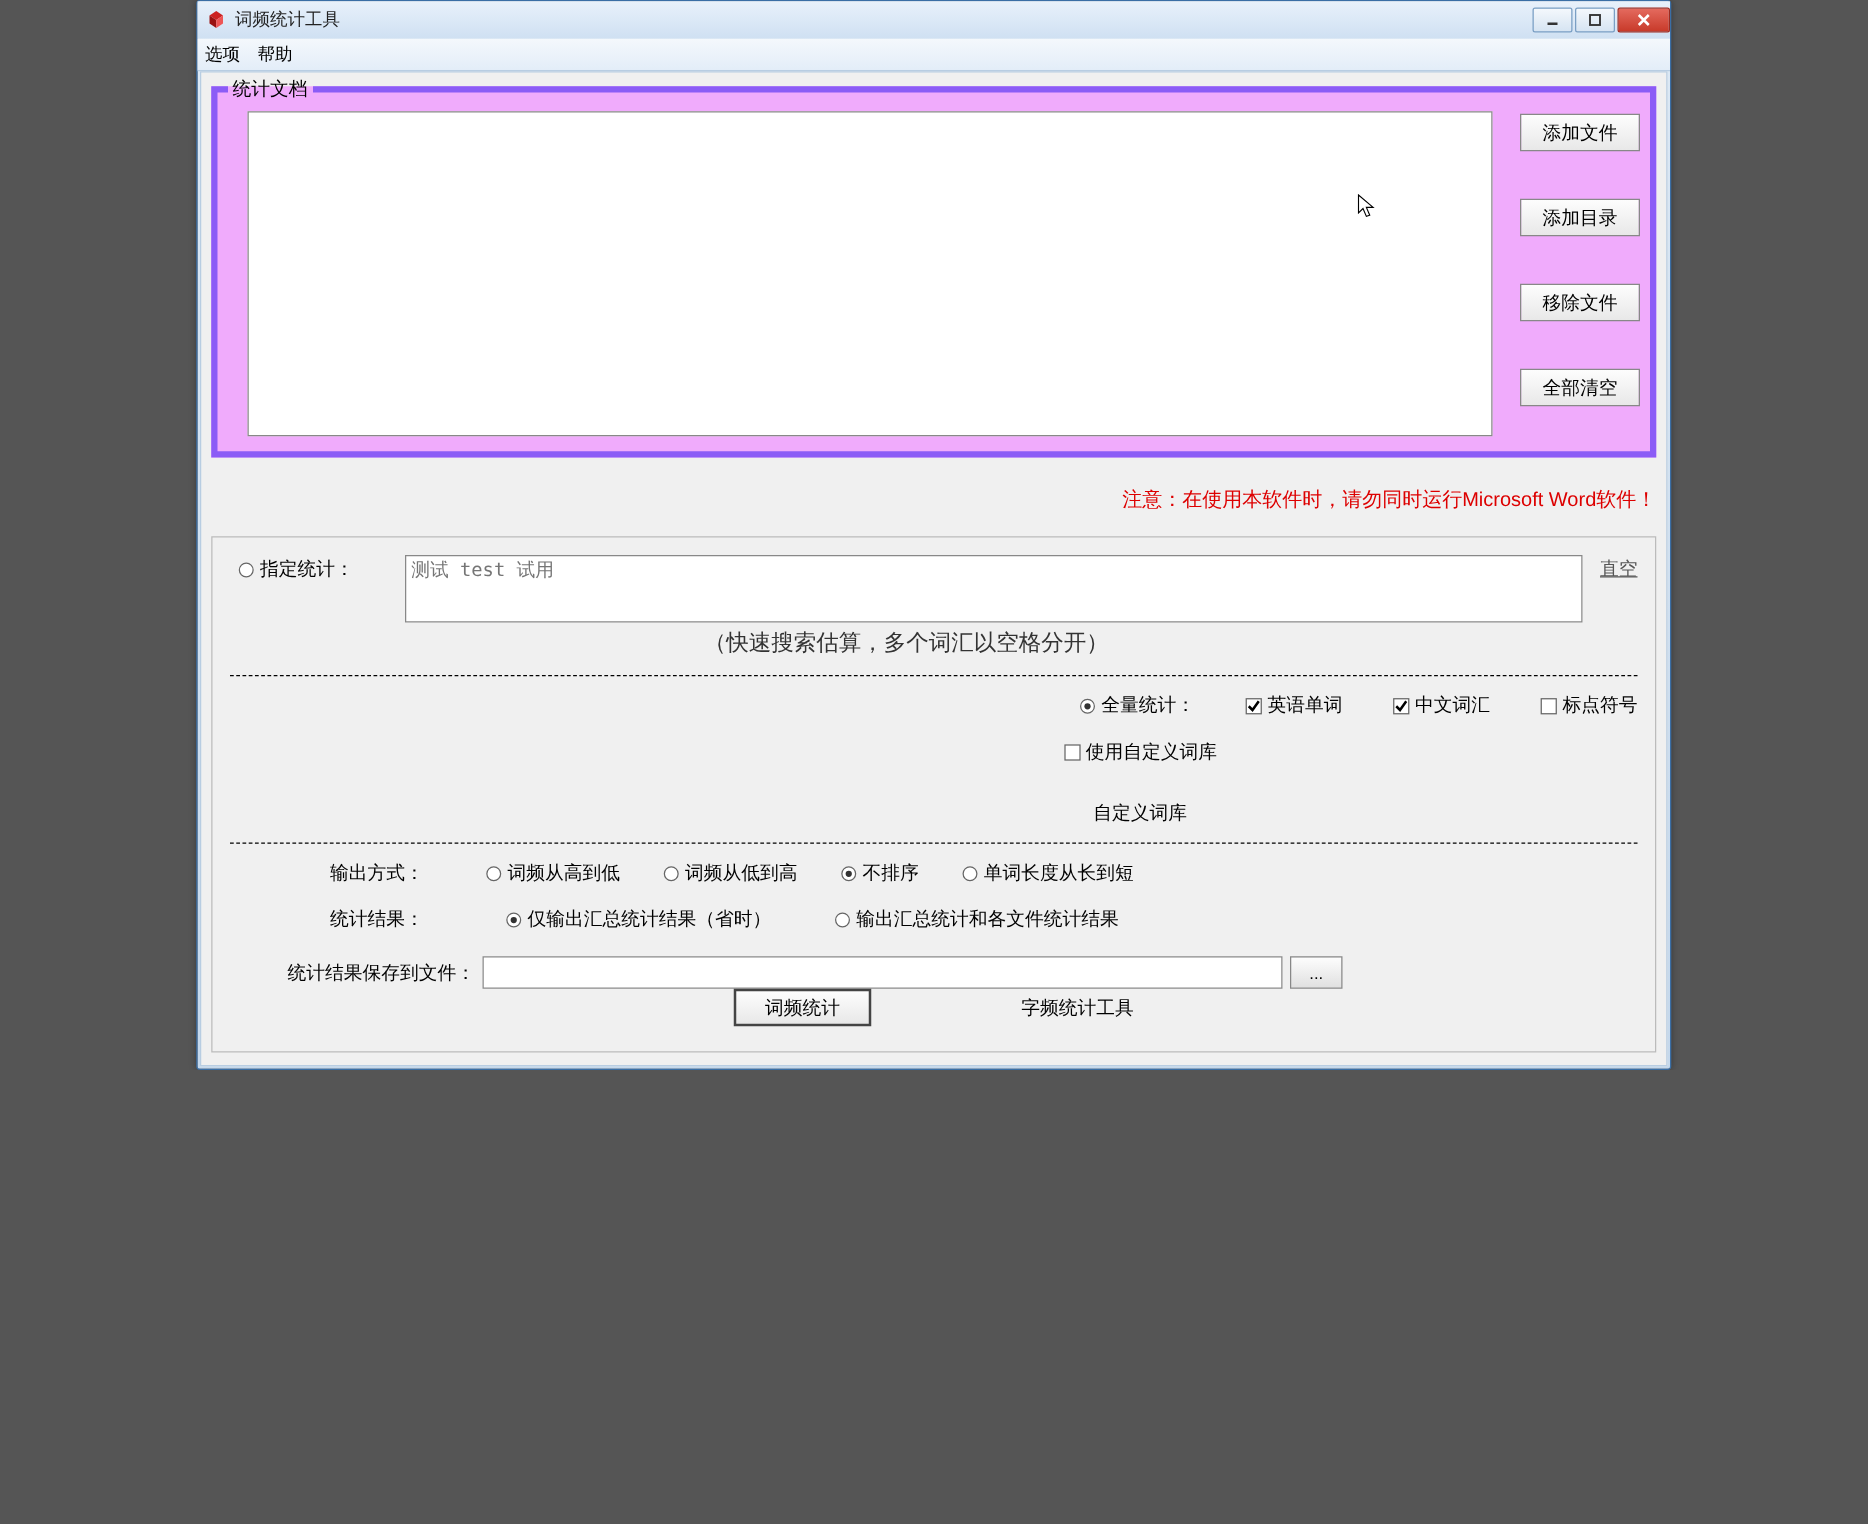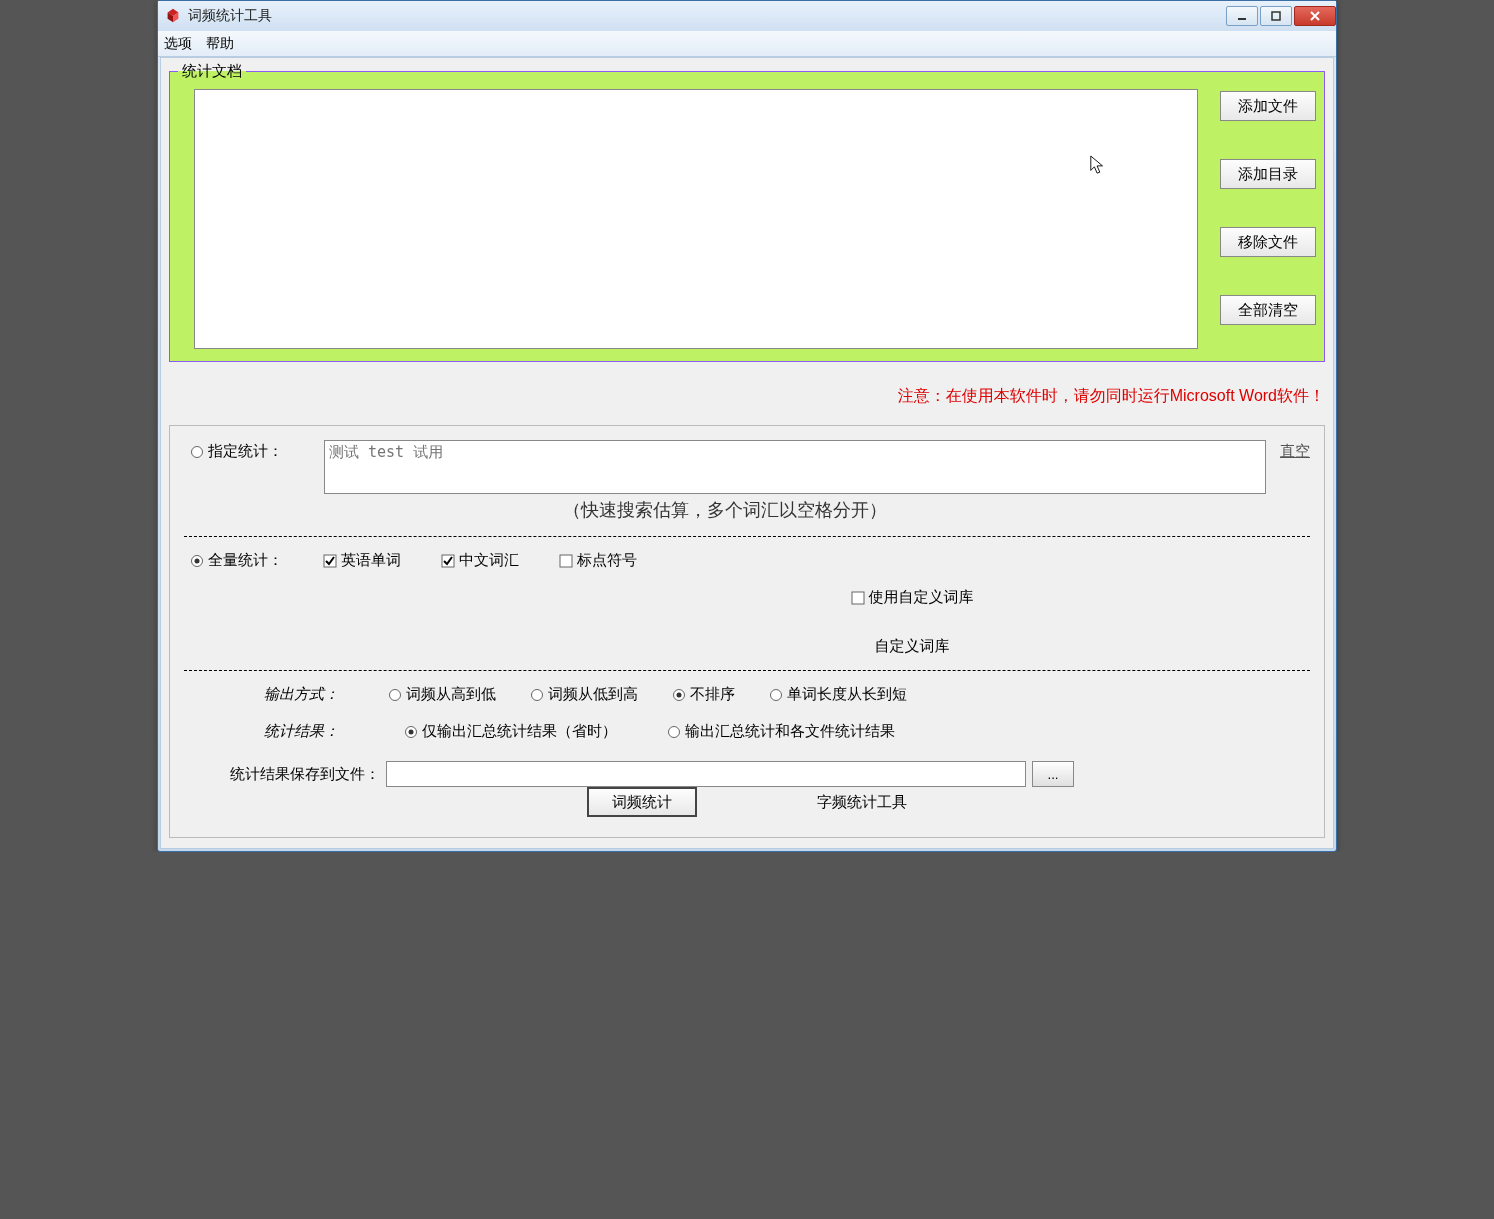--- a/index.html
+++ b/index.html
@@ -57,23 +57,23 @@
   font-size: 14px;
 }
 .menubar span { cursor: pointer; }
 .client {
   background: #f0f0f0;
   padding: 4px 8px 10px 8px;
   border: 1px solid #b8cde2;
   margin: 0 2px 2px 2px;
 }
 fieldset.docs {
-  border: 1px solid #8b5cf6;
+  border: 5px solid #8b5cf6;
   padding: 8px 8px 12px 8px;
-  background: #bef264;
+  background: #f0abfc;
 }
 fieldset.docs legend {
   padding: 0 4px;
   font-size: 15px;
 }
 .docs-inner {
   display: flex;
   gap: 22px;
   padding-left: 16px;
 }
@@ -156,21 +156,21 @@
   font-size: 18px;
   margin: 4px 44px 0 0;
 }
 .link { cursor: pointer; color: #000; }
 .output-section .orow {
   display: flex;
   align-items: center;
   gap: 34px;
   margin: 8px 0 8px 80px;
 }
-.orow .label { width: 90px; font-style: italic; }
+.orow .label { width: 90px; }
 .save-row {
   display: flex;
   align-items: center;
   gap: 6px;
   margin: 20px 0 0 36px;
 }
 .save-row .label { width: 160px; text-align: right; }
 .save-input {
   flex: 1; max-width: 640px;
   height: 26px;
@@ -262,21 +262,21 @@
             </svg>
           <span>指定统计：</span>
         </label>
         <textarea class="specify" placeholder="测试 test 试用" style=""></textarea>
         <span class="clear-link">直空</span>
       </div>
       <div class="hint">（快速搜索估算，多个词汇以空格分开）</div>
 
       <hr class="dashed-sep">
 
-      <div class="row" style="gap:40px; margin-left:6px; align-items:center;">
+      <div class="row" style="gap:40px; margin-left:6px; align-items:center;justify-content:flex-end;">
         <label class="radio">
           <svg class="radio-dot" viewBox="0 0 14 14">
               <circle cx="7" cy="7" r="5.5" fill="#fff" stroke="#666"></circle>
               <circle cx="7" cy="7" r="2.5" fill="#333"></circle>
             </svg>
           <span>全量统计：</span>
         </label>
         <label class="check">
           <svg class="check-box" viewBox="0 0 14 14">
               <rect x="1" y="1" width="12" height="12" fill="#fff" stroke="#666"></rect>

